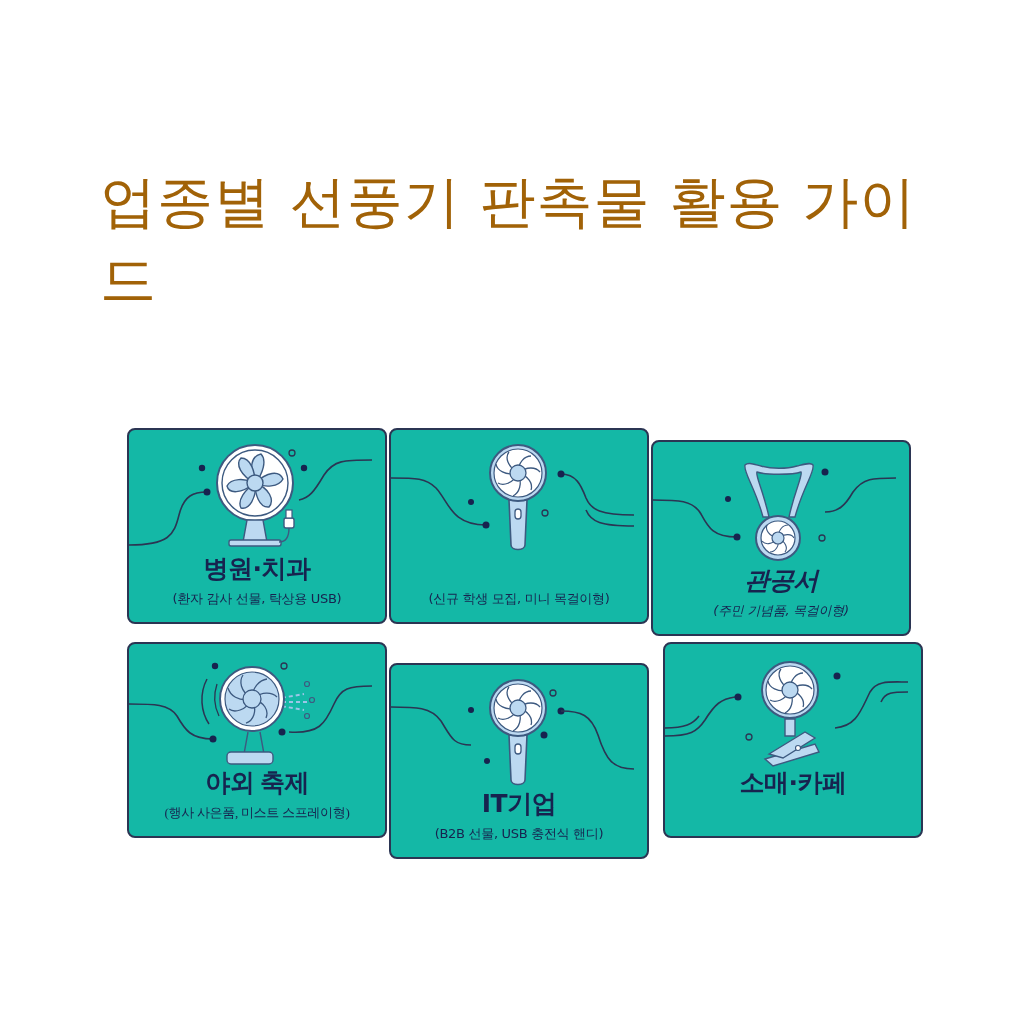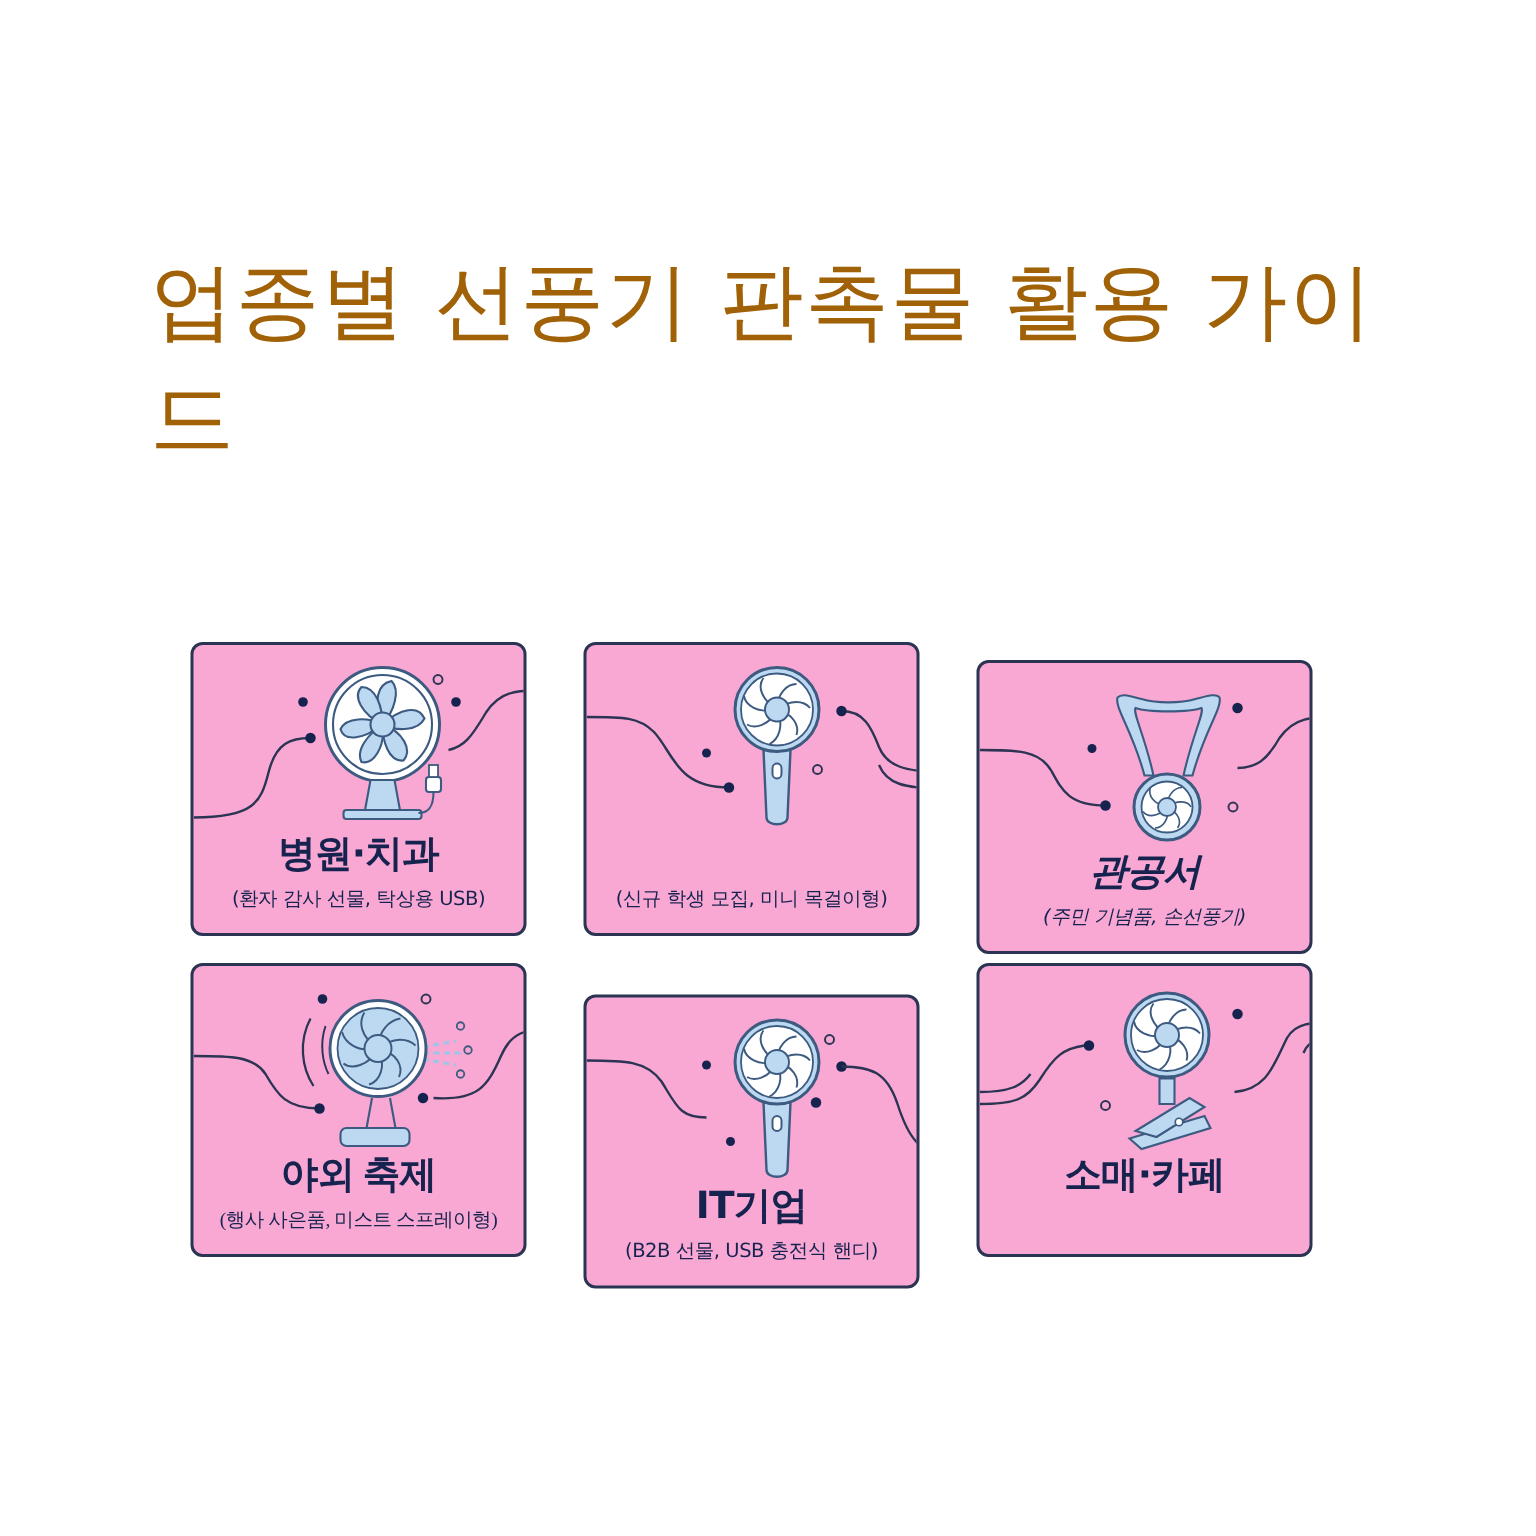--- a/index.html
+++ b/index.html
@@ -7,22 +7,22 @@
     body { position: relative; font-family: "DejaVu Sans", "Liberation Sans", sans-serif; color: #17234f; }
 
     .title {
       position: absolute; left: 100px; top: 163px; width: 840px;
       font-size: 56px; line-height: 78px; font-weight: 400;
       color: #a16207; letter-spacing: 1px;
     }
 
     .grid { position: absolute; left: 127px; top: 428px; width: 772px; height: 410px; }
     .card {
-      position: absolute; width: 224px; height: 196px;
-      border: 2px solid #2b3553; border-radius: 8px; background: #f9a8d4;
+      position: absolute; width: 260px; height: 196px;
+      border: 2px solid #2b3553; border-radius: 8px; background: #14b8a6;
       overflow: hidden;
     }
     .card svg.art { position: absolute; left: 0; top: 0; width: 243px; height: 192px; }
     .card .name {
       position: absolute; left: 0; right: 0; top: 122px; text-align: center;
       font-size: 25px; font-weight: 700; color: #17234f; letter-spacing: -0.5px;
     }
     .card .desc {
       position: absolute; left: 0; right: 0; top: 160px; text-align: center;
       font-size: 13px; font-weight: 400; color: #17234f; letter-spacing: -0.3px; white-space: nowrap;
@@ -106,21 +106,21 @@
         <path d="M125 96 C125 88 130 83 135 83"></path>
           <path d="M125 96 C132 91 139 92 141 96"></path>
         <path d="M125 96 C133 100 135 106 132 110"></path>
           <path d="M125 96 C127 104 122 110 117 110"></path>
         <path d="M125 96 C119 103 112 103 109 99"></path>
           <path d="M125 96 C116 94 112 88 114 83"></path>
       </g>
       <circle cx="125" cy="96" r="6" fill="#bcd9f1" stroke="#3d5a80" stroke-width="1.2"></circle>
     </svg>
     <div class="name">관공서</div>
-    <div class="desc">(주민 기념품, 손선풍기)</div>
+    <div class="desc">(주민 기념품, 목걸이형)</div>
   </div>
 
   <div class="card" style="left:0;top:214px;font-family:Liberation Serif, serif;">
     <svg class="art" viewBox="0 0 243 192">
       <path d="M0 60 C25 60 40 60 48 72 C56 86 62 95 84 95" fill="none" stroke="#2b3553" stroke-width="1.6"></path>
       <circle cx="84" cy="95" r="3.5" fill="#17234f"></circle>
       <path d="M243 42 C220 42 212 44 205 60 C196 80 190 90 160 88" fill="none" stroke="#2b3553" stroke-width="1.6"></path>
       <circle cx="86" cy="22" r="3.2" fill="#17234f"></circle>
       <circle cx="153" cy="88" r="3.5" fill="#17234f"></circle>
       <circle cx="155" cy="22" r="3" fill="none" stroke="#2b3553" stroke-width="1.3"></circle>
@@ -170,21 +170,21 @@
         <path d="M127 43 C122 54 112 56 107 53"></path>
           <path d="M127 43 C114 46 106 40 105 34"></path>
         <path d="M127 43 C116 36 114 27 118 22"></path>
       </g>
       <circle cx="127" cy="43" r="8" fill="#bcd9f1" stroke="#3d5a80" stroke-width="1.3"></circle>
     </svg>
     <div class="name">IT기업</div>
     <div class="desc">(B2B 선물, USB 충전식 핸디)</div>
   </div>
 
-  <div class="card" style="left:524px;top:214px;">
+  <div class="card" style="left:536px;top:214px;">
     <svg class="art" viewBox="0 0 243 192">
       <path d="M0 92 C25 92 32 88 40 76 C50 60 56 55 70 53" fill="none" stroke="#2b3553" stroke-width="1.6"></path>
       <path d="M0 84 C20 84 28 80 34 72" fill="none" stroke="#2b3553" stroke-width="1.6"></path>
       <circle cx="73" cy="53" r="3.5" fill="#17234f"></circle>
       <circle cx="172" cy="32" r="3.5" fill="#17234f"></circle>
       <circle cx="84" cy="93" r="3" fill="none" stroke="#2b3553" stroke-width="1.3"></circle>
       <path d="M243 38 C225 38 212 36 205 48 C196 66 192 82 170 84" fill="none" stroke="#2b3553" stroke-width="1.6"></path>
       <path d="M243 48 C228 48 220 48 216 58" fill="none" stroke="#2b3553" stroke-width="1.6"></path>
       <path d="M120 75 L130 75 L130 92 L120 92 Z" fill="#bcd9f1" stroke="#3d5a80" stroke-width="1.4"></path>
       <path d="M100 115 L150 100 L154 108 L108 122 Z" fill="#bcd9f1" stroke="#3d5a80" stroke-width="1.4"></path>

